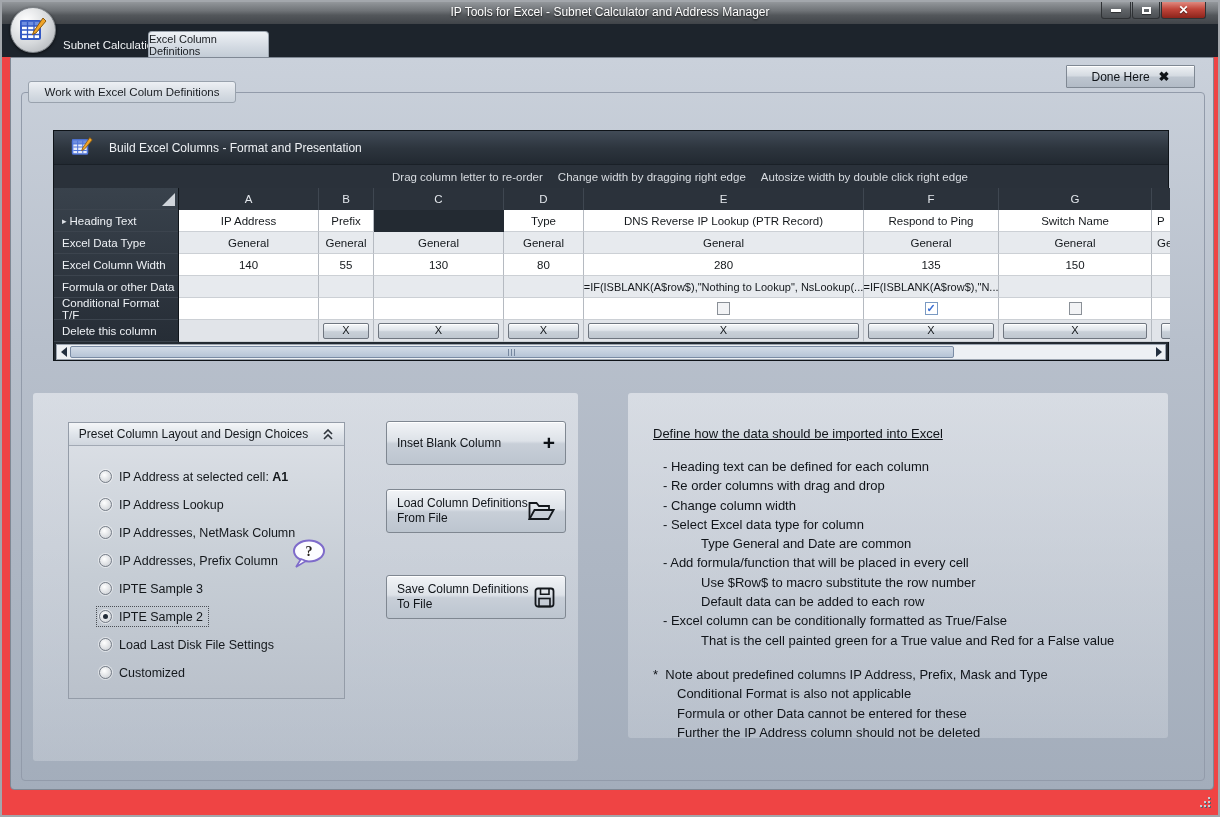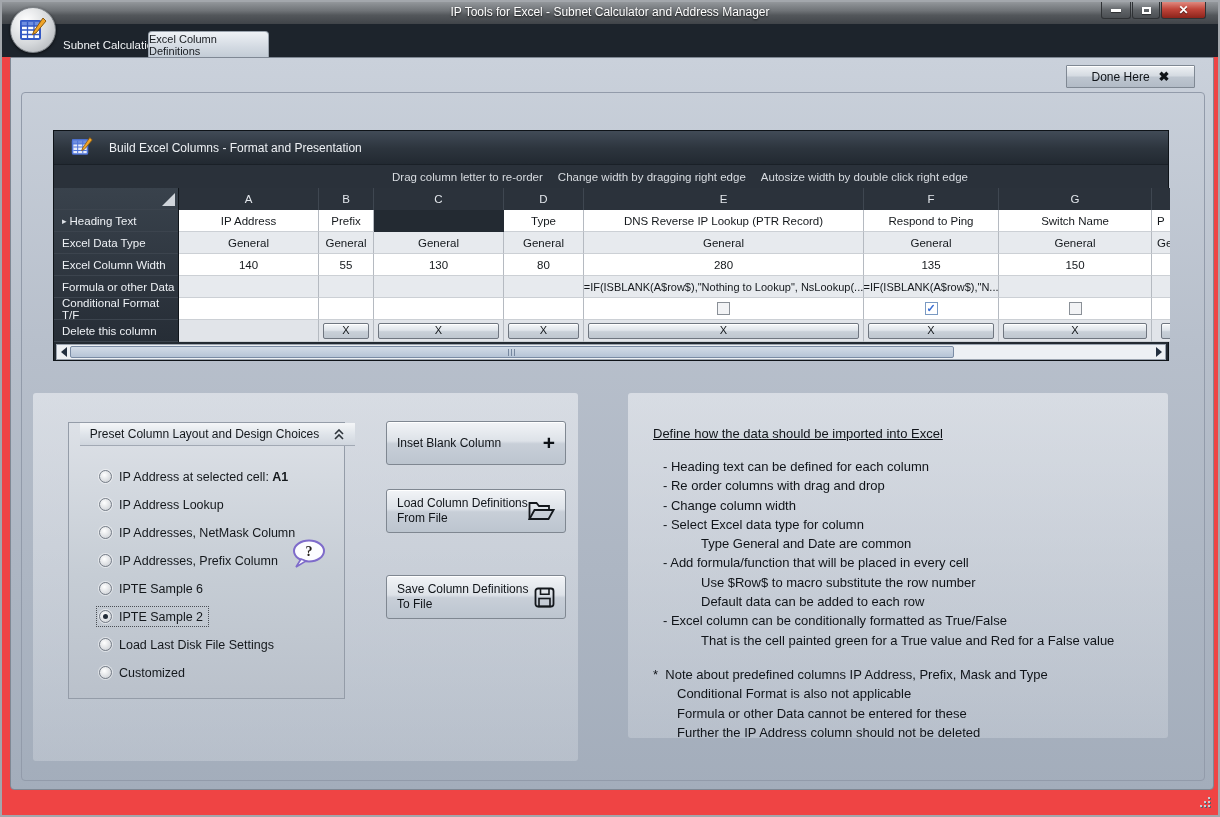--- a/index.html
+++ b/index.html
@@ -94,21 +94,21 @@
     background:linear-gradient(180deg,#d2dbe7,#b6c4d6);border:1px solid #7a8ba4;border-radius:2px;}
   .sgrip{position:absolute;left:50%;top:2px;margin-left:-4px;width:8px;height:7px;
     background:repeating-linear-gradient(90deg,#76879f 0 1px,transparent 1px 3px);}
   
   .panel-soft{position:absolute;background:linear-gradient(180deg,rgba(250,251,253,.5),rgba(238,241,245,.25));border-radius:3px;}
   .soft-left{left:22px;top:335px;width:545px;height:368px;}
   .soft-right{left:617px;top:335px;width:540px;height:345px;}
   
   .preset{position:absolute;left:57px;top:364px;width:277px;height:277px;
     background:linear-gradient(180deg,#dde1e7,#c6cdd5 55%,#bac1cb);border:1px solid #949ca8;}
-  .preset-head{position:absolute;left:11px;top:0;width:100%;height:23px;
+  .preset-head{position:absolute;left:0;top:0;width:100%;height:23px;
     background:linear-gradient(180deg,#f4f6f8,#dee3e9 55%,#d0d6de);border-bottom:1px solid #a2a9b4;
     display:flex;align-items:center;justify-content:center;gap:14px;font-size:12px;color:#14181c;}
   .radio-item{position:absolute;left:28px;display:flex;align-items:center;gap:7px;height:19px;
     font-size:12.5px;color:#14181c;padding:0 5px 0 2px;justify-content:space-between;}
   .radio-item.sel{outline:1px dotted #4a4f55;}
   .radio{width:13px;height:13px;border-radius:50%;flex:none;
     background:radial-gradient(circle at 40% 35%,#ffffff,#d7dade 70%,#bcc0c5);
     border:1px solid #777e88;box-shadow:0 0 0 1px rgba(255,255,255,.5);position:relative;}
   .radio.on::after{content:"";position:absolute;left:3px;top:3px;width:5px;height:5px;border-radius:50%;background:#232c38;}
   .rlabel b{font-weight:bold;}
@@ -170,20 +170,23 @@
     <span>Excel Column Definitions</span>
   </div>
 
   <div class="main-panel">
 
     <div class="done-btn">
       <span>Done Here</span>
       <span class="done-x">✖</span>
     </div>
 
+    <div class="group-tab">
+      <span>Work with Excel Colum Definitions</span>
+    </div>
     <div class="groupbox"></div>
 
     <div class="gridbox">
       <div class="grid-titlebar">
         <svg class="gicon" width="22" height="22" viewBox="0 0 28 28">
           <rect x="2" y="5" width="19" height="18" rx="1.5" fill="#e8edfa" stroke="#4f74d8" stroke-width="2"></rect>
           <rect x="2" y="5" width="19" height="5" fill="#6f8fe0" stroke="#4f74d8" stroke-width="1.5"></rect>
           <path d="M8.5 6 V22 M15 6 V22 M3 14 H20 M3 18.5 H20" stroke="#4f74d8" stroke-width="1.3"></path>
           <path d="M24 2 L27 5 L17 17 L13.5 18.5 L15 15 Z" fill="#f0a428" stroke="#8a5a10" stroke-width="1"></path>
         </svg>
@@ -345,21 +348,21 @@
           <div class="radio-item" style="top: 100px;">
             <span class="radio"></span>
             <span class="rlabel">IP Addresses, NetMask Column</span>
           </div>
           <div class="radio-item" style="top: 128px;">
             <span class="radio"></span>
             <span class="rlabel">IP Addresses, Prefix Column</span>
           </div>
           <div class="radio-item" style="top: 156px;">
             <span class="radio"></span>
-            <span class="rlabel">IPTE Sample 6</span>
+            <span class="rlabel">IPTE Sample 3</span>
           </div>
           <div class="radio-item sel" style="top: 184px;">
             <span class="radio on"></span>
             <span class="rlabel">IPTE Sample 2</span>
           </div>
           <div class="radio-item" style="top: 212px;">
             <span class="radio"></span>
             <span class="rlabel">Load Last Disk File Settings</span>
           </div>
           <div class="radio-item" style="top: 240px;">

